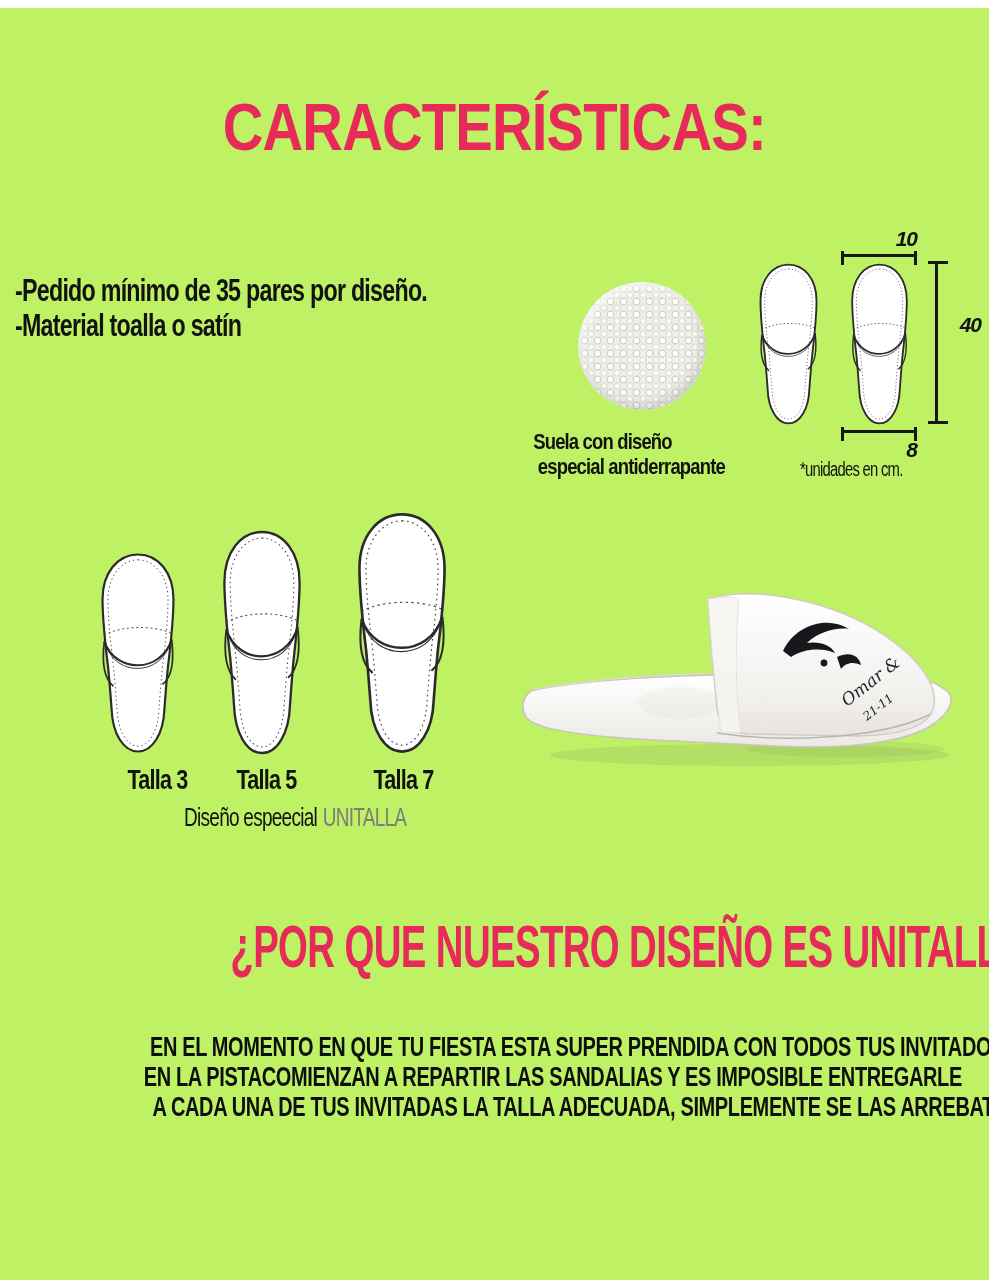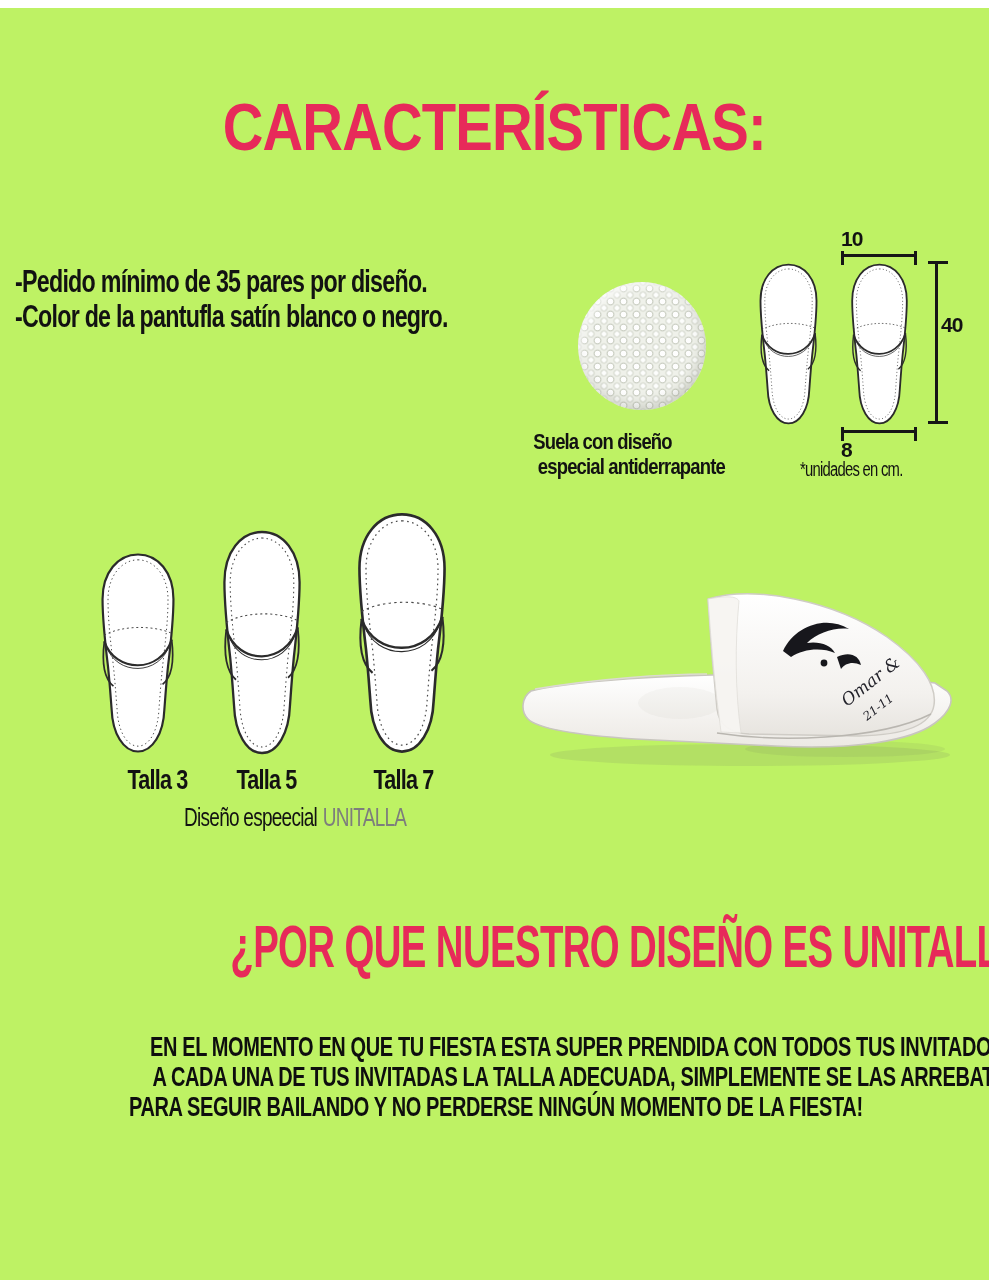--- a/index.html
+++ b/index.html
@@ -10,21 +10,21 @@
   
   .cxc{display:inline-block;transform-origin:50% 50%;letter-spacing:-1px;white-space:nowrap;}
   .cxl{display:inline-block;transform-origin:0 50%;letter-spacing:-1px;white-space:nowrap;}
 
   .title{
     position:absolute;left:0;right:0;top:83px;text-align:center;
     font-size:67px;line-height:72px;font-weight:bold;color:#e72a5a;
   }
   .title .cxc{transform:scaleX(0.84);}
 
-  .features{position:absolute;left:15px;top:256px;font-weight:bold;font-size:31px;line-height:35px;color:#121212;}
+  .features{position:absolute;left:15px;top:265px;font-weight:bold;font-size:31px;line-height:35px;color:#121212;}
   .features .cxl{transform:scaleX(0.75);}
 
   
   .sole-circle{
     position:absolute;left:578px;top:274px;width:128px;height:128px;border-radius:50%;
     background-color:#eff1ea;
     background-image:
       radial-gradient(circle, rgba(255,255,255,0.95) 0 2.4px, rgba(174,179,163,0.55) 3.2px, rgba(174,179,163,0) 4.6px),
       radial-gradient(circle, rgba(255,255,255,0.90) 0 2.0px, rgba(174,179,163,0.45) 2.8px, rgba(174,179,163,0) 4.2px);
     background-size:13px 13px,13px 13px;
@@ -40,21 +40,21 @@
   .dim-slipper-right{position:absolute;left:841px;top:253px;width:77px;height:166px;}
   .dim-h{position:absolute;height:0;border-top:3px solid #161616;}
   .dim-h::before,.dim-h::after{content:"";position:absolute;top:-6px;width:3px;height:14px;background:#161616;}
   .dim-h::before{left:0}.dim-h::after{right:0}
   .dim-v{position:absolute;width:0;border-left:3px solid #161616;}
   .dim-v::before,.dim-v::after{content:"";position:absolute;left:-10px;width:20px;height:3px;background:#161616;}
   .dim-v::before{top:0}.dim-v::after{bottom:0}
   .dim-top{left:841px;top:246px;width:76px;}
   .dim-bottom{left:841px;top:422px;width:76px;}
   .dim-right{left:935px;top:253px;height:163px;}
-  .dim-label{position:absolute;font-weight:bold;font-size:21px;color:#121212;text-align:left;}
+  .dim-label{position:absolute;font-weight:bold;font-size:21px;color:#121212;text-align:right;font-style:italic;}
   .lbl-10{left:841px;top:219px;width:76px;}
   .lbl-8{left:841px;top:430px;width:76px;}
   .lbl-26{left:941px;top:305px;width:40px;}
   .units-note{position:absolute;left:780px;top:450px;width:142px;text-align:center;
     font-weight:normal;font-size:20px;color:#121212;}
   .units-note .cxc{transform:scaleX(0.74);}
 
   
   .s1{position:absolute;left:88px;top:542px;width:100px;height:206px;}
   .s2{position:absolute;left:209px;top:519px;width:106px;height:231px;}
@@ -85,21 +85,21 @@
 <body>
 
 <div class="page">
 
   <div class="title">
     <span class="cxc">CARACTERÍSTICAS:</span>
   </div>
 
   <div class="features">
     <div><span class="cxl">-Pedido mínimo de 35 pares por diseño.</span></div>
-    <div><span class="cxl">-Color de la pantufla satín blanco o negro.</span></div>
+    <div><span class="cxl">-Material toalla o satín</span></div>
   </div>
 
   <div class="sole-circle"></div>
   <div class="sole-caption">
     <div><span class="cxc">Suela con diseño</span></div>
     <div><span class="cxc">especial antiderrapante</span></div>
   </div>
 
   <svg class="dim-slipper-left slipper-svg" viewBox="0 0 110 230" preserveAspectRatio="none">
     <path d="M55,5 C77,5 94,25 94,55 C94,80 91,105 88,130 C86,150 85,165 84,178 C83,205 71,225 55,225 C39,225 27,205 26,178 C25,165 24,150 22,130 C19,105 16,80 16,55 C16,25 33,5 55,5 Z" fill="#ffffff" stroke="#2b2b2b" stroke-width="2.6"></path>
@@ -197,17 +197,17 @@
       <text transform="translate(70,80) rotate(-38)" font-family="DejaVu Serif, serif" font-style="italic" font-size="12" fill="#23232b">21-11</text>
     </g>
   </svg>
 
   <div class="question-heading">
     <span class="cxc">¿POR QUE NUESTRO DISEÑO ES UNITALLA?</span>
   </div>
 
   <div class="paragraph">
     <div><span class="cxc">EN EL MOMENTO EN QUE TU FIESTA ESTA SUPER PRENDIDA CON TODOS TUS INVITADOS</span></div>
+    <div><span class="cxc">EN LA PISTACOMIENZAN A REPARTIR LAS SANDALIAS Y ES IMPOSIBLE ENTREGARLE</span></div>
     <div><span class="cxc">A CADA UNA DE TUS INVITADAS LA TALLA ADECUADA, SIMPLEMENTE SE LAS ARREBATAN</span></div>
-    <div><span class="cxc">PARA SEGUIR BAILANDO Y NO PERDERSE NINGÚN MOMENTO DE LA FIESTA!</span></div>
   </div>
 
 </div>
 
 </body></html>

